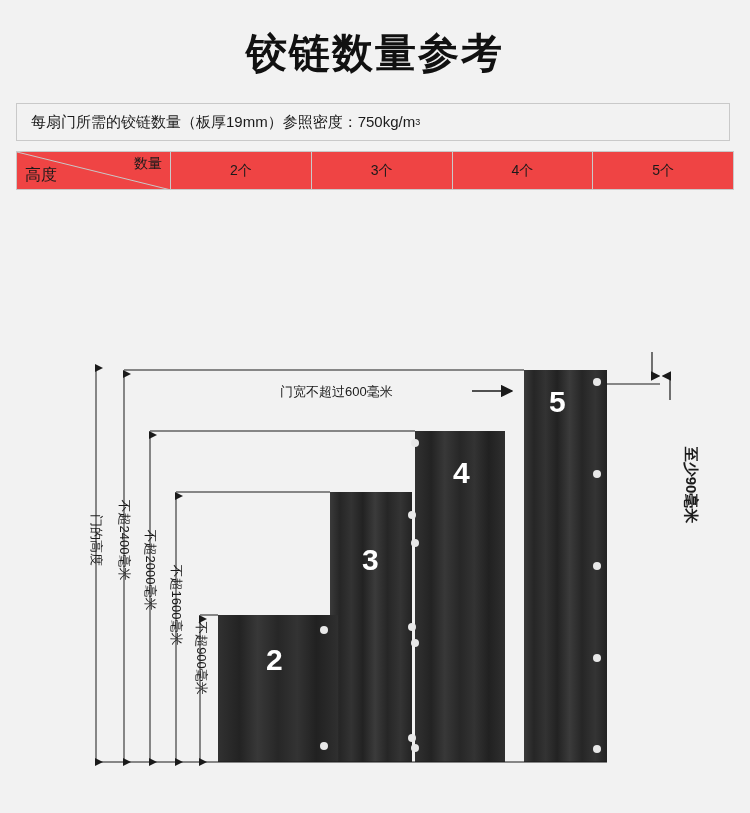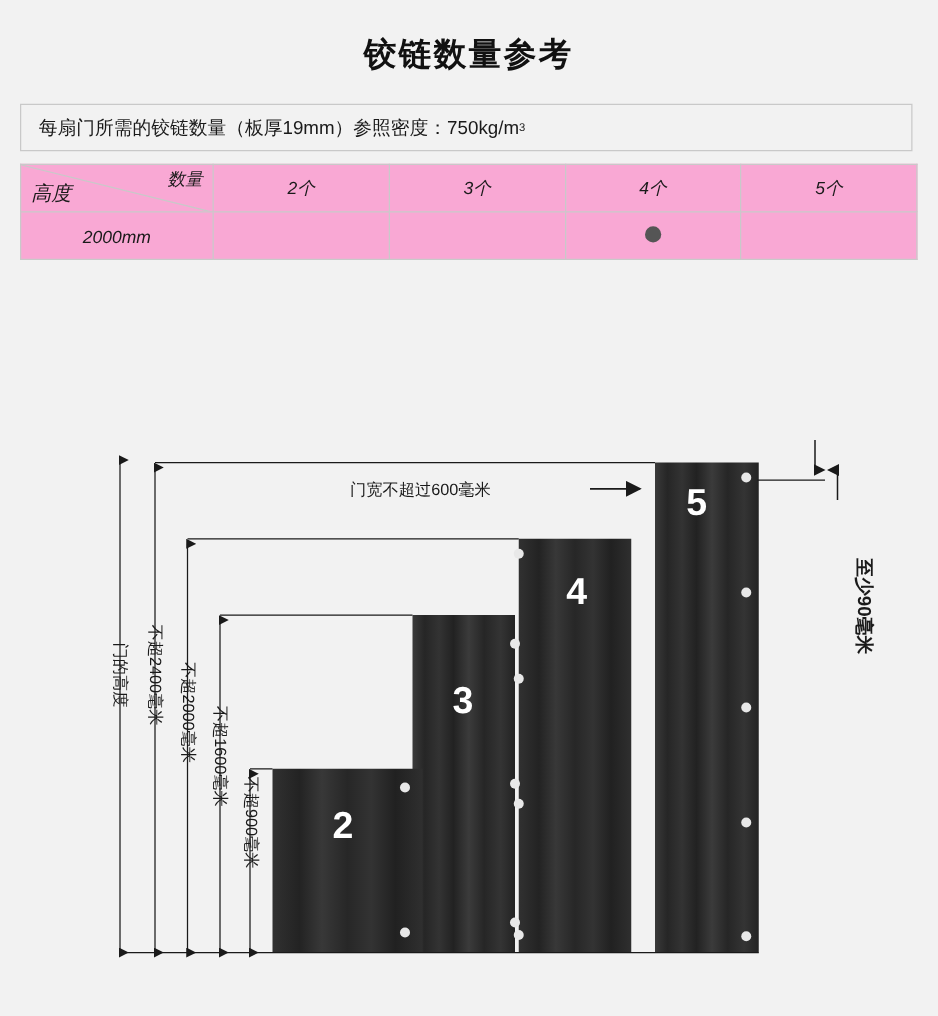--- a/index.html
+++ b/index.html
@@ -10,21 +10,21 @@
     background: #f2f2f2;
     font-family: "Liberation Sans", sans-serif;
     color: #1a1a1a;
     position: relative;
     overflow: hidden;
   }
 
   
   .title {
     text-align: center;
-    font-size: 26px;
+    font-size: 41px;
     font-weight: bold;
     letter-spacing: 2px;
     padding-top: 26px;
     color: #111;
   }
 
   
   .note {
     margin: 22px 20px 0 16px;
     border: 1px solid #c9c9c9;
@@ -37,22 +37,21 @@
     color: #1a1a1a;
   }
   .note sup { font-size: 9px; vertical-align: super; }
 
   
   .tbl-wrap { margin: 10px 16px 0 16px; }
   table.hinge {
     width: 100%;
     border-collapse: collapse;
     table-layout: fixed;
-    background: #f9a8d4;
-    font-style: italic;
+    background: #ef4444;
   }
   table.hinge td, table.hinge th {
     border: 1px solid #c9c9c9;
     height: 38px;
     text-align: center;
     font-size: 14px;
     font-weight: normal;
     color: #1a1a1a;
     position: relative;
   }
@@ -132,27 +131,20 @@
           <span class="lbl-qty">数量</span>
           <span class="lbl-h">高度</span>
         </th>
         <th>2个</th>
         <th>3个</th>
         <th>4个</th>
         <th>5个</th>
       </tr>
     </thead>
     <tbody id="tbl-body">
-        <tr>
-          <td>2000mm</td>
-          <td></td>
-          <td></td>
-          <td><span class="dot"></span></td>
-          <td></td>
-        </tr>
       </tbody>
   </table>
 </div>
 
 <div class="diagram">
   <svg width="750" height="473" viewBox="0 0 750 473">
     <defs>
 
       <linearGradient id="wood" x1="0" y1="0" x2="1" y2="0">
         <stop offset="0%" stop-color="#3a3a3a"></stop>

